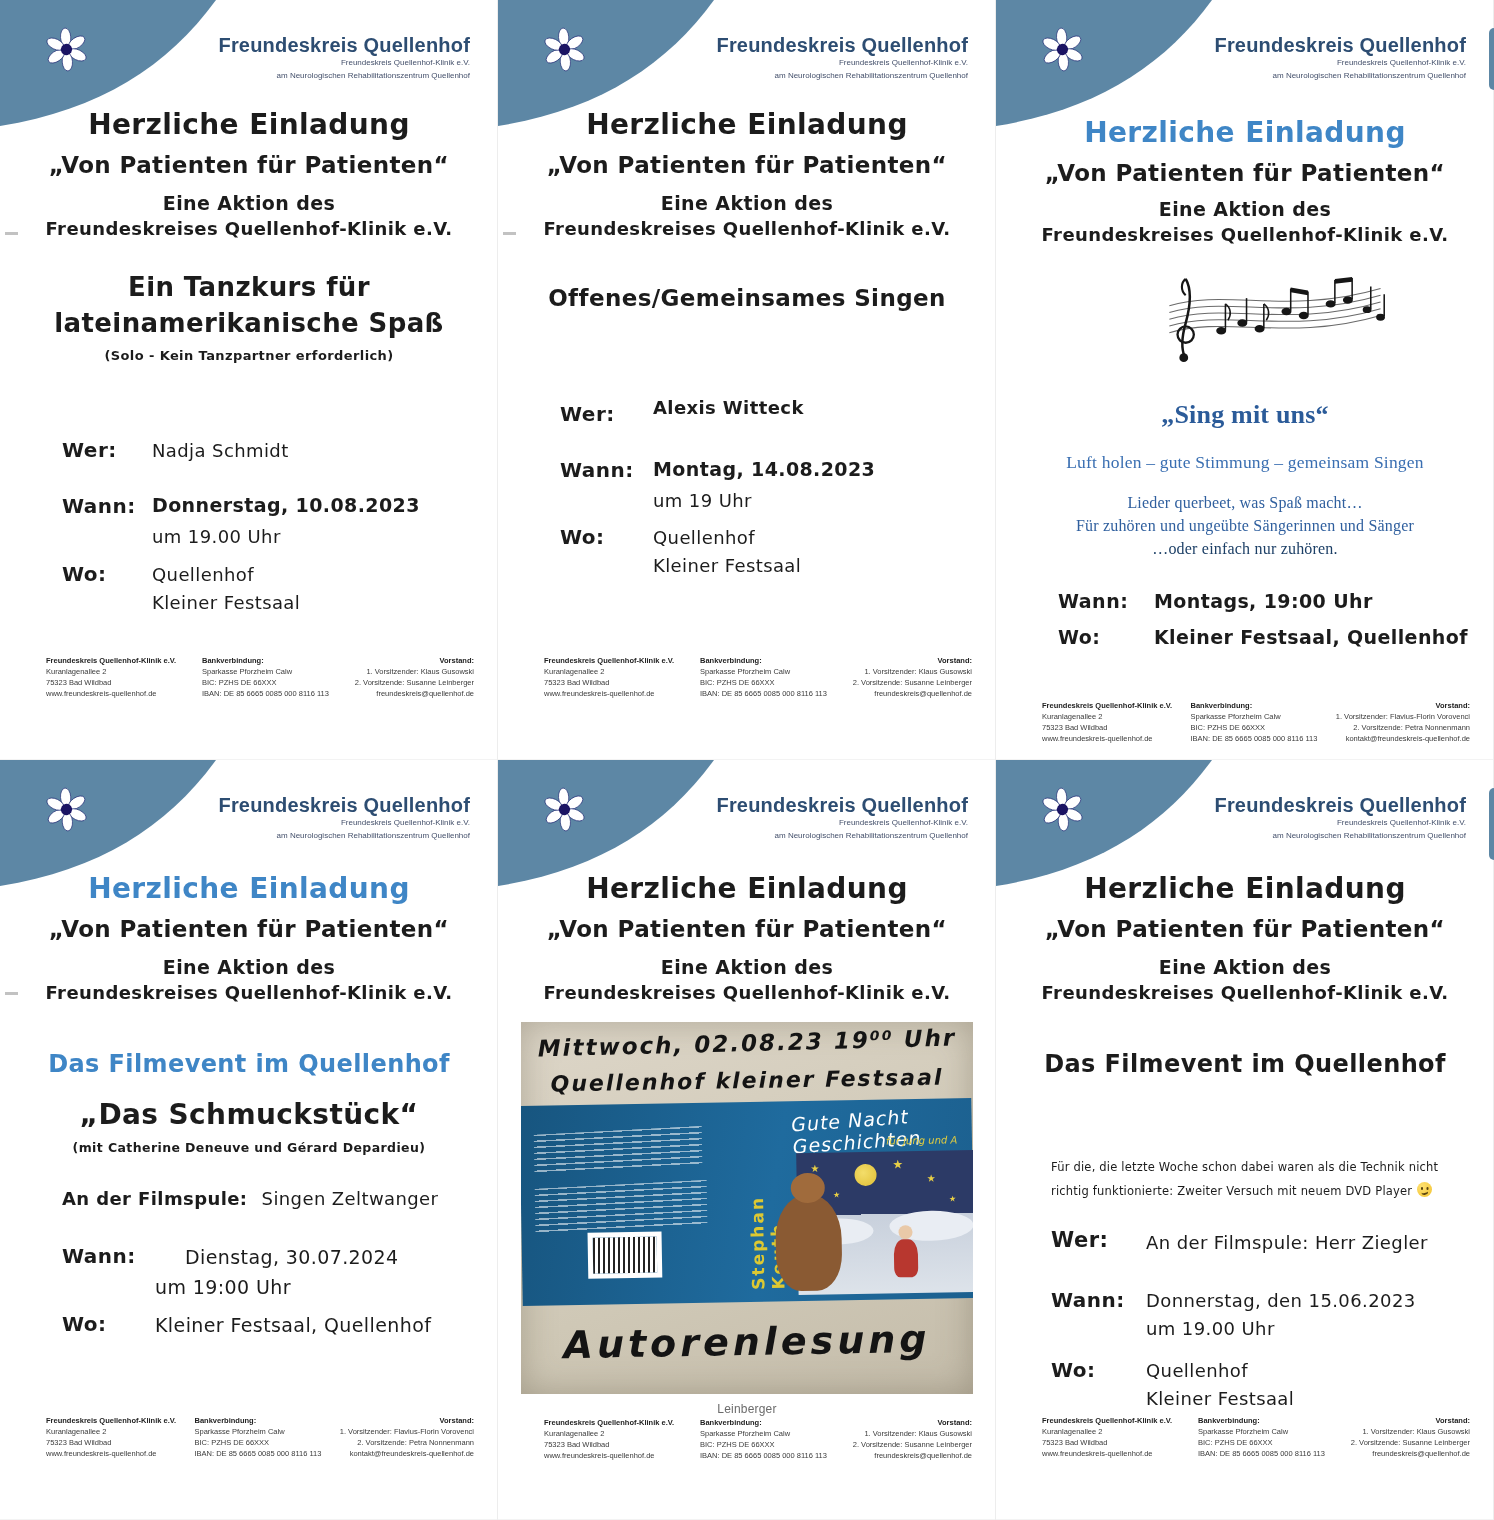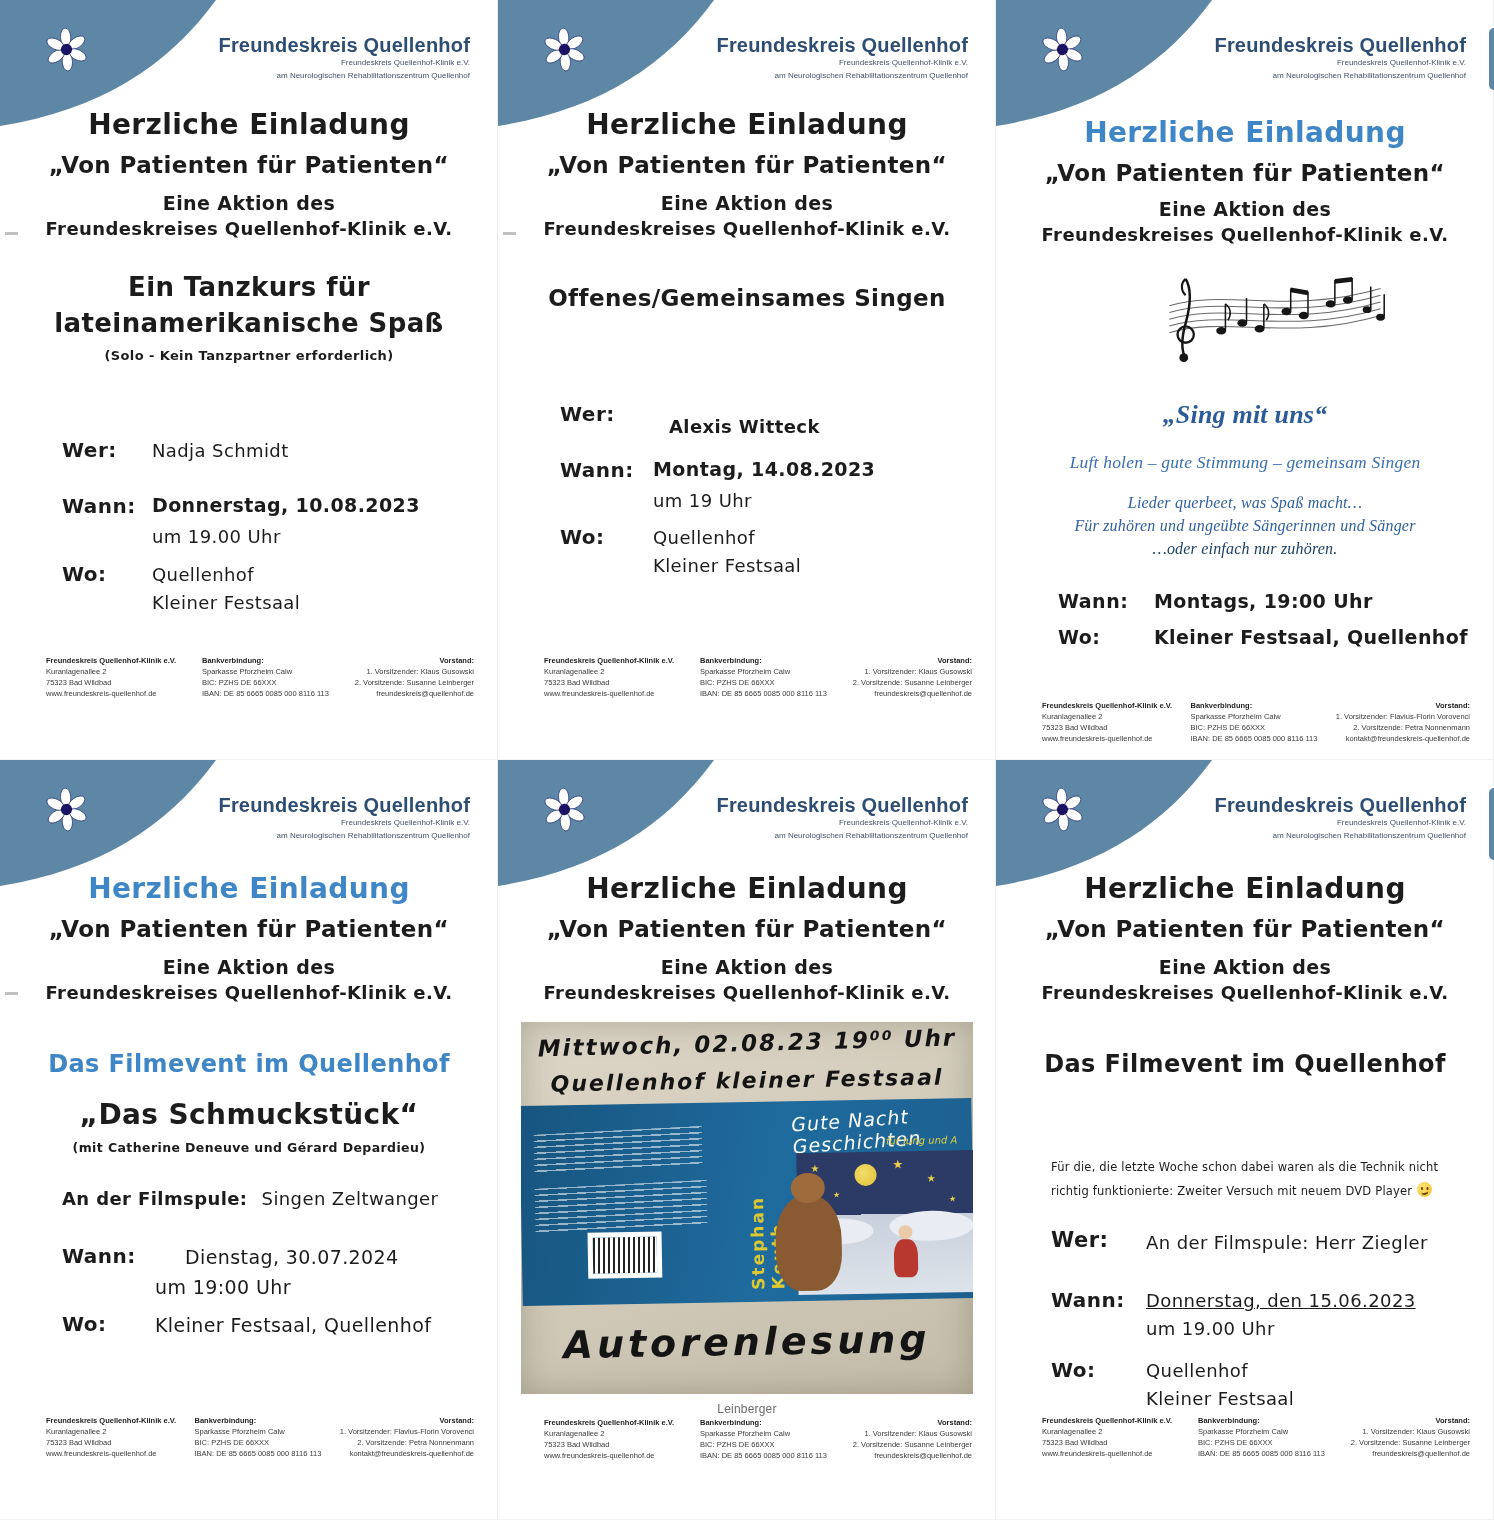--- a/index.html
+++ b/index.html
@@ -9,21 +9,21 @@
   .arc{position:absolute;top:0;left:0;width:222px;height:130px;}
   .flower{position:absolute;left:44px;top:27px;width:45px;height:45px;transform:rotate(-12deg);}
   .brand{position:absolute;top:34px;right:28px;text-align:right;font-family:"Liberation Sans",sans-serif;}
   .brand-title{font-size:20px;font-weight:bold;color:#2d4d72;letter-spacing:.2px;}
   .brand-sub{font-size:8px;color:#44506b;line-height:1.6;}
   .brand-sub:first-of-type{margin-top:5px;}
   .c{position:absolute;left:0;right:0;text-align:center;letter-spacing:.4px;}
   .abs{position:absolute;letter-spacing:.4px;}
   .bold{font-weight:bold;}
   .blue{color:#3f86c6;}
-  .serif{font-family:"Liberation Serif",serif;letter-spacing:.2px;font-style:italic;}
+  .serif{font-family:"Liberation Serif",serif;letter-spacing:.2px;}
   .kvl{position:absolute;font-weight:bold;font-size:20px;letter-spacing:.5px;}
   .kvv{position:absolute;font-size:18px;letter-spacing:.4px;}
   .footer{position:absolute;left:46px;right:24px;display:flex;justify-content:space-between;gap:10px;font-family:"Liberation Sans",sans-serif;font-size:7.5px;line-height:11px;color:#3b3b3b;white-space:nowrap;}
   .fcol{text-align:left;}
   .fright{text-align:right;}
   .fb{font-weight:bold;color:#222;}
   .dash{position:absolute;left:5px;top:232px;width:13px;height:3px;background:#8f8f8f;opacity:.55;}
   .edge-sliver{position:absolute;right:0;width:5px;background:#5d87a5;border-radius:6px 0 0 6px;}
   
   .photo{position:absolute;left:23px;top:262px;width:452px;height:372px;background:linear-gradient(160deg,#ddd6c8,#cfc8b6 60%,#c4bcaa);box-shadow:inset 0 0 34px rgba(90,80,60,.35);overflow:hidden;}
@@ -130,21 +130,21 @@
       <div class="brand-sub">Freundeskreis Quellenhof-Klinik e.V.</div>
       <div class="brand-sub">am Neurologischen Rehabilitationszentrum Quellenhof</div>
     </div>
     <div class="dash"></div>
     <div class="c bold" style="top:108px;font-size:28px;">Herzliche Einladung</div>
     <div class="c bold" style="top:152px;font-size:23px;">„Von Patienten für Patienten“</div>
     <div class="c bold" style="top:192px;font-size:19px;">Eine Aktion des</div>
     <div class="c bold" style="top:218px;font-size:18px;">Freundeskreises Quellenhof-Klinik e.V.</div>
     <div class="c bold" style="top:285px;font-size:23px;">Offenes/Gemeinsames Singen</div>
     <div class="kvl" style="left:62px;top:402px;">Wer:</div>
-    <div class="kvv bold" style="left:155px;top:416px;margin-left:16px;">Alexis Witteck</div>
+    <div class="kvv bold" style="left:155px;top:397px;">Alexis Witteck</div>
     <div class="kvl" style="left:62px;top:458px;">Wann:</div>
     <div class="kvv bold" style="left:155px;top:458px;font-size:19px;">Montag, 14.08.2023</div>
     <div class="kvv" style="left:155px;top:490px;">um 19 Uhr</div>
     <div class="kvl" style="left:62px;top:525px;">Wo:</div>
     <div class="kvv" style="left:155px;top:527px;">Quellenhof</div>
     <div class="kvv" style="left:155px;top:555px;">Kleiner Festsaal</div>
     <div class="footer" style="top:655px;">
       <div class="fcol">
         <div class="fb">Freundeskreis Quellenhof-Klinik e.V.</div>
         <div>Kuranlagenallee 2</div>
@@ -418,21 +418,21 @@
     <div class="c bold" style="top:196px;font-size:19px;">Eine Aktion des</div>
     <div class="c bold" style="top:222px;font-size:18px;">Freundeskreises Quellenhof-Klinik e.V.</div>
     <div class="c bold" style="top:290px;font-size:24px;">Das Filmevent im Quellenhof</div>
     <div class="abs" style="left:55px;top:400px;font-size:11.5px;letter-spacing:.2px;">Für die, die letzte Woche schon dabei waren als die Technik nicht</div>
     <div class="abs" style="left:55px;top:422px;font-size:11.5px;letter-spacing:.2px;">
       <span>richtig funktionierte: Zweiter Versuch mit neuem DVD Player</span><span class="emoji"></span>
     </div>
     <div class="kvl" style="left:55px;top:468px;font-size:21px;">Wer:</div>
     <div class="kvv" style="left:150px;top:472px;">An der Filmspule: Herr Ziegler</div>
     <div class="kvl" style="left:55px;top:528px;">Wann:</div>
-    <div class="kvv" style="left:150px;top:530px;text-decoration:underline;">Donnerstag, den 15.06.2023</div>
+    <div class="kvv" style="left:150px;top:530px;">Donnerstag, den 15.06.2023</div>
     <div class="kvv" style="left:150px;top:558px;">um 19.00 Uhr</div>
     <div class="kvl" style="left:55px;top:598px;">Wo:</div>
     <div class="kvv" style="left:150px;top:600px;">Quellenhof</div>
     <div class="kvv" style="left:150px;top:628px;">Kleiner Festsaal</div>
     <div class="footer" style="top:655px;">
       <div class="fcol">
         <div class="fb">Freundeskreis Quellenhof-Klinik e.V.</div>
         <div>Kuranlagenallee 2</div>
         <div>75323 Bad Wildbad</div>
         <div>www.freundeskreis-quellenhof.de</div>

